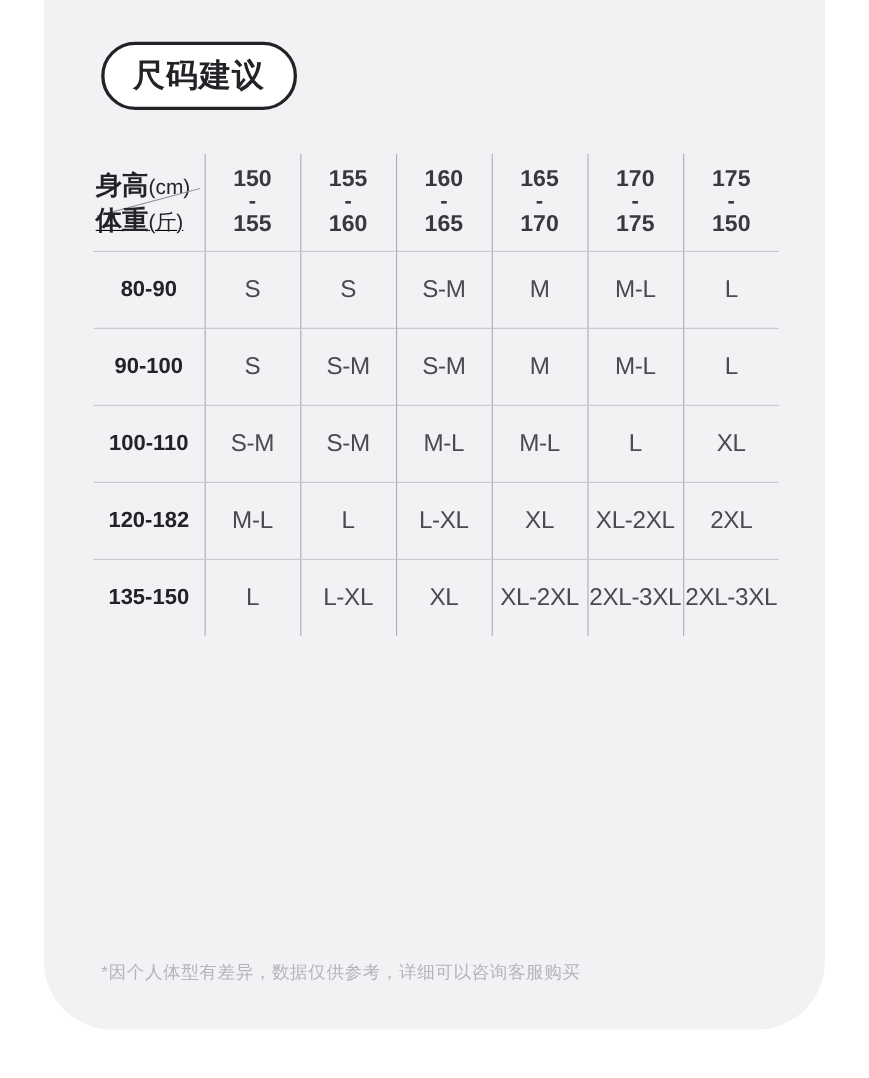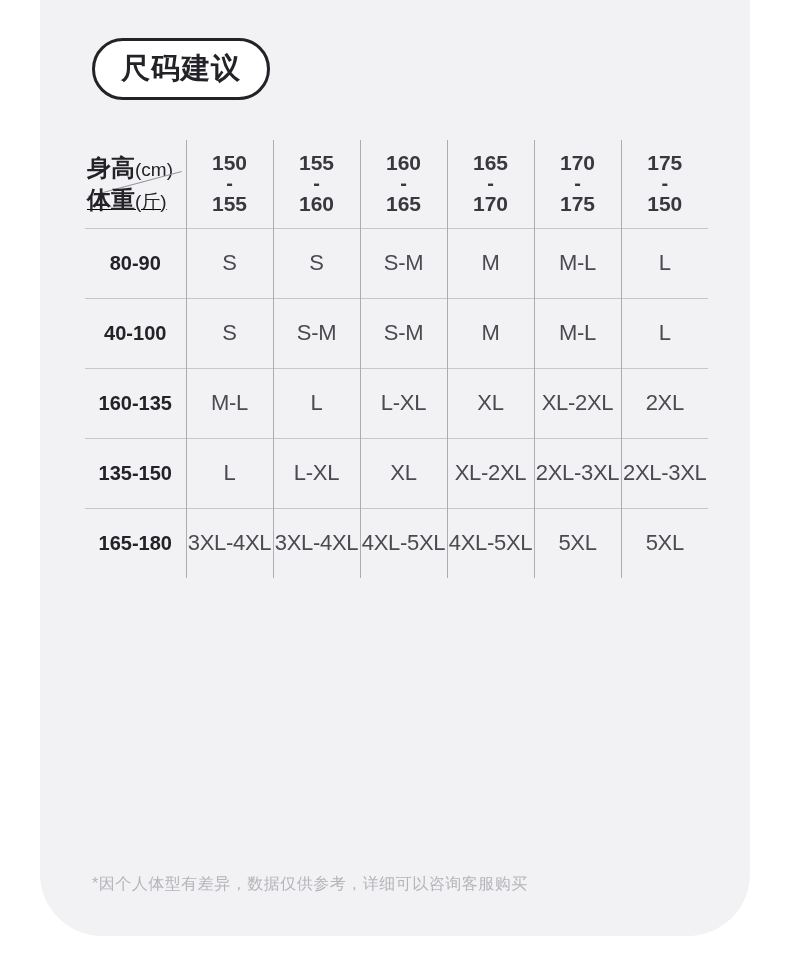--- a/index.html
+++ b/index.html
@@ -142,53 +142,53 @@
     <tr>
           <th class="wcol">80-90</th>
           <td class="size">S</td>
           <td class="size">S</td>
           <td class="size">S-M</td>
           <td class="size">M</td>
           <td class="size">M-L</td>
           <td class="size">L</td>
         </tr>
         <tr>
-          <th class="wcol">40-100</th>
+          <th class="wcol">90-100</th>
           <td class="size">S</td>
           <td class="size">S-M</td>
           <td class="size">S-M</td>
           <td class="size">M</td>
           <td class="size">M-L</td>
           <td class="size">L</td>
         </tr>
         <tr>
-          <th class="wcol">160-135</th>
+          <th class="wcol">100-110</th>
+          <td class="size">S-M</td>
+          <td class="size">S-M</td>
+          <td class="size">M-L</td>
+          <td class="size">M-L</td>
+          <td class="size">L</td>
+          <td class="size">XL</td>
+        </tr>
+        <tr>
+          <th class="wcol">120-182</th>
           <td class="size">M-L</td>
           <td class="size">L</td>
           <td class="size">L-XL</td>
           <td class="size">XL</td>
           <td class="size">XL-2XL</td>
           <td class="size">2XL</td>
         </tr>
         <tr>
           <th class="wcol">135-150</th>
           <td class="size">L</td>
           <td class="size">L-XL</td>
           <td class="size">XL</td>
           <td class="size">XL-2XL</td>
           <td class="size">2XL-3XL</td>
           <td class="size">2XL-3XL</td>
         </tr>
-        <tr>
-          <th class="wcol">165-180</th>
-          <td class="size">3XL-4XL</td>
-          <td class="size">3XL-4XL</td>
-          <td class="size">4XL-5XL</td>
-          <td class="size">4XL-5XL</td>
-          <td class="size">5XL</td>
-          <td class="size">5XL</td>
-        </tr>
       </tbody>
   </table>
 
   <div class="footnote">*因个人体型有差异，数据仅供参考，详细可以咨询客服购买</div>
 
 </div>
 
 </body></html>

